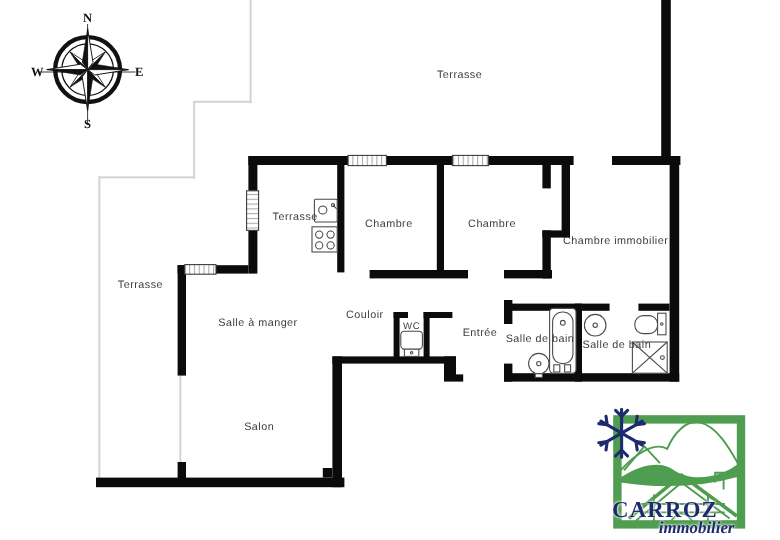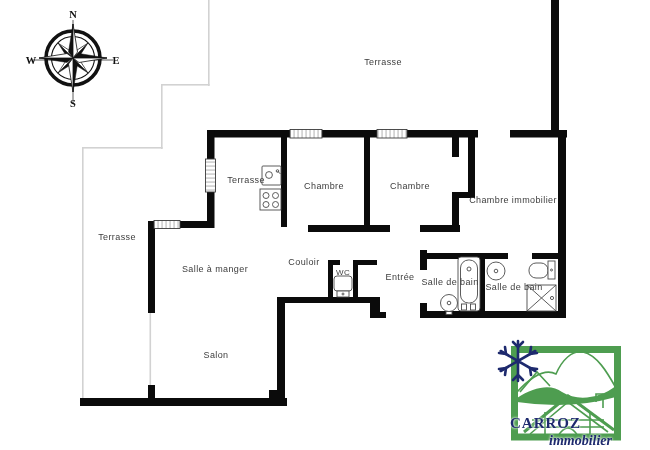--- a/index.html
+++ b/index.html
@@ -14,21 +14,21 @@
           font-size:9px;letter-spacing:.4px;color:var(--label,#3d3d3d);}
   .ref{position:absolute;left:390px;top:407px;transform:translate(-50%,-50%);
        font-size:31px;font-weight:300;letter-spacing:.5px;color:#1d1d1f;}
   .compass-txt{font-family:"Liberation Serif",serif;font-size:10.5px;font-weight:600;fill:#111;}
   #logo{position:absolute;left:492px;top:333px;width:150px;height:115px;}
   #logo svg{position:absolute;left:0;top:0;}
   .lg{stroke:var(--logo-green,#4e9d50);fill:none;}
   .lgf{fill:var(--logo-green,#4e9d50);stroke:none;}
   .sf{stroke:var(--logo-navy,#28388f);fill:none;stroke-linecap:round;}
   .logo-brand{position:absolute;left:18px;top:82px;font-family:"Liberation Serif",serif;
-      font-weight:bold;font-size:15px;letter-spacing:1px;color:var(--logo-navy,#1e2a6e);
+      font-weight:bold;font-size:19px;letter-spacing:1px;color:var(--logo-navy,#1e2a6e);
       text-shadow:0 0 2px #fff,0 0 3px #fff;}
   .logo-tagline{position:absolute;left:57px;top:100px;font-family:"Liberation Serif",serif;
       font-style:italic;font-weight:bold;font-size:14px;color:var(--logo-navy,#1e2a6e);
       text-shadow:0 0 2px #fff,0 0 3px #fff;text-align:center;}
 </style>
 </head>
 <body>
 
 <div id="stage">
 

